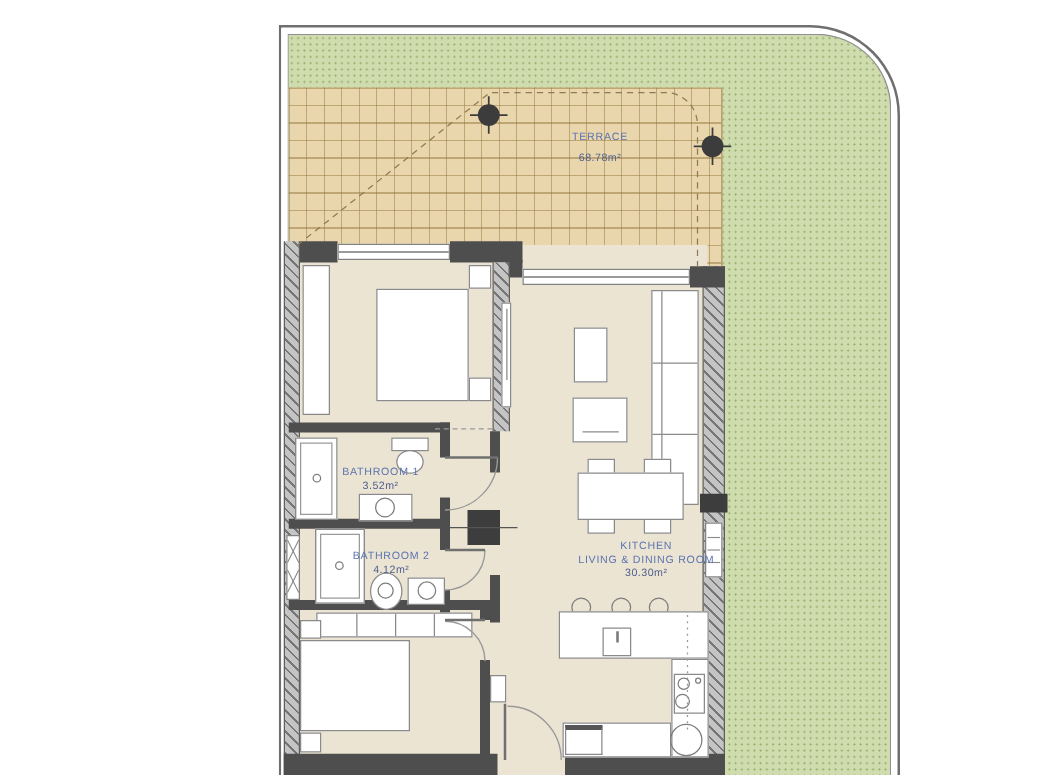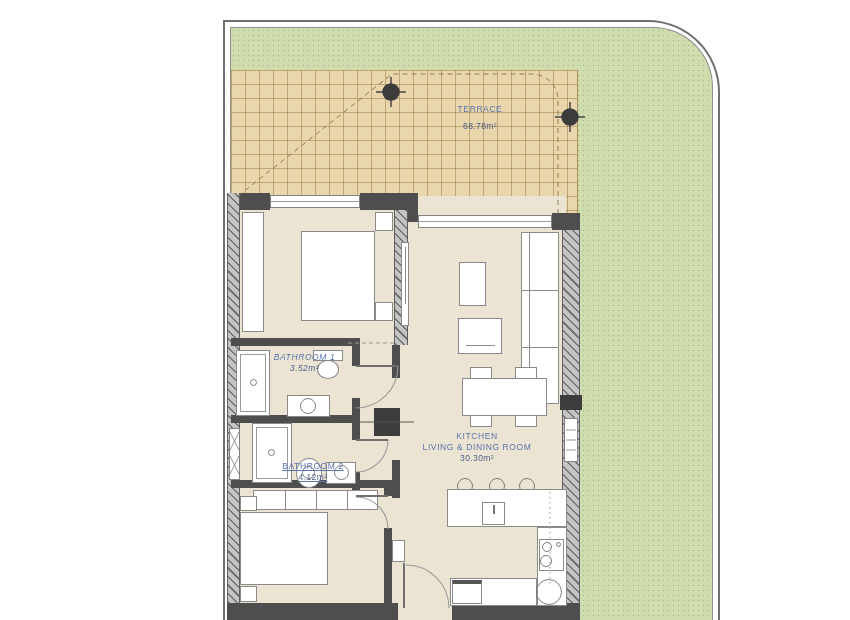--- a/index.html
+++ b/index.html
@@ -168,27 +168,27 @@
       <line x1="566" y1="430" x2="576" y2="430"></line>
         <line x1="566" y1="440" x2="576" y2="440"></line>
       <line x1="566" y1="450" x2="576" y2="450"></line>
     </g>
   </svg>
 
   <div class="abs lbl" style="left:400px;top:104px;width:160px;">
     <div>TERRACE</div>
     <div class="sub" style="margin-top:6px;">68.78m²</div>
   </div>
-  <div class="abs lbl" style="left:247px;top:352px;width:115px;font-style:italic;">
+  <div class="abs lbl" style="left:247px;top:372px;width:115px;">
     <div>BATHROOM 1</div>
     <div class="sub">3.52m²</div>
   </div>
-  <div class="abs lbl" style="left:257px;top:461px;width:112px;text-decoration:underline;">
+  <div class="abs lbl" style="left:257px;top:439px;width:112px;">
     <div>BATHROOM 2</div>
     <div class="sub">4.12m²</div>
   </div>
-  <div class="abs lbl" style="left:397px;top:431px;width:160px;">
+  <div class="abs lbl" style="left:437px;top:431px;width:160px;">
     <div>KITCHEN</div>
     <div>LIVING &amp; DINING ROOM</div>
     <div class="sub">30.30m²</div>
   </div>
 
 </div>
 
 </body></html>

